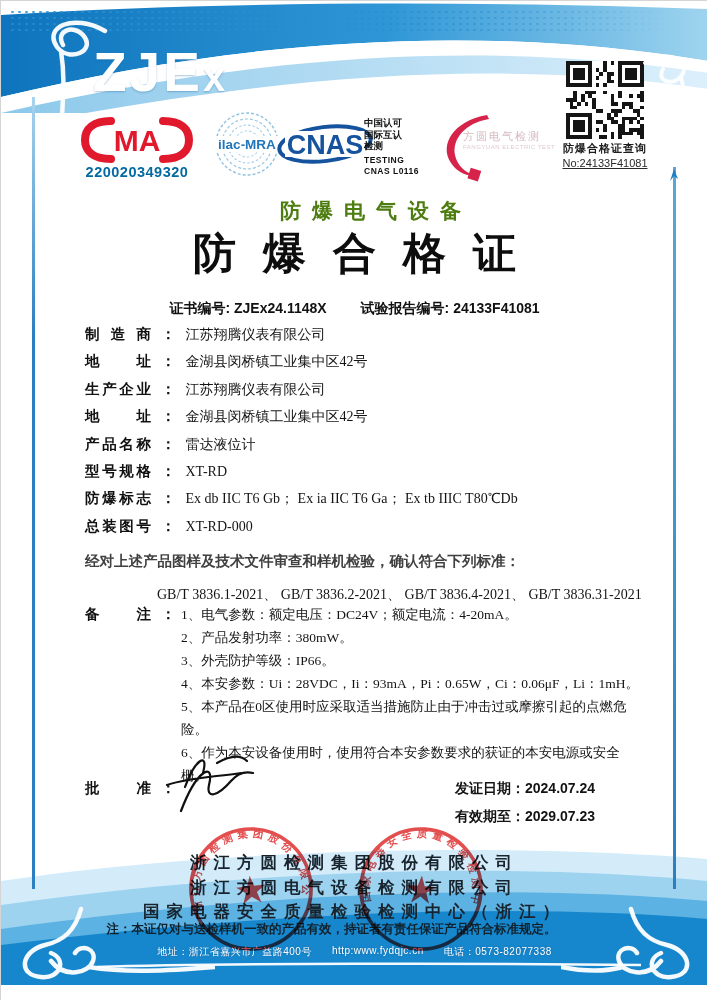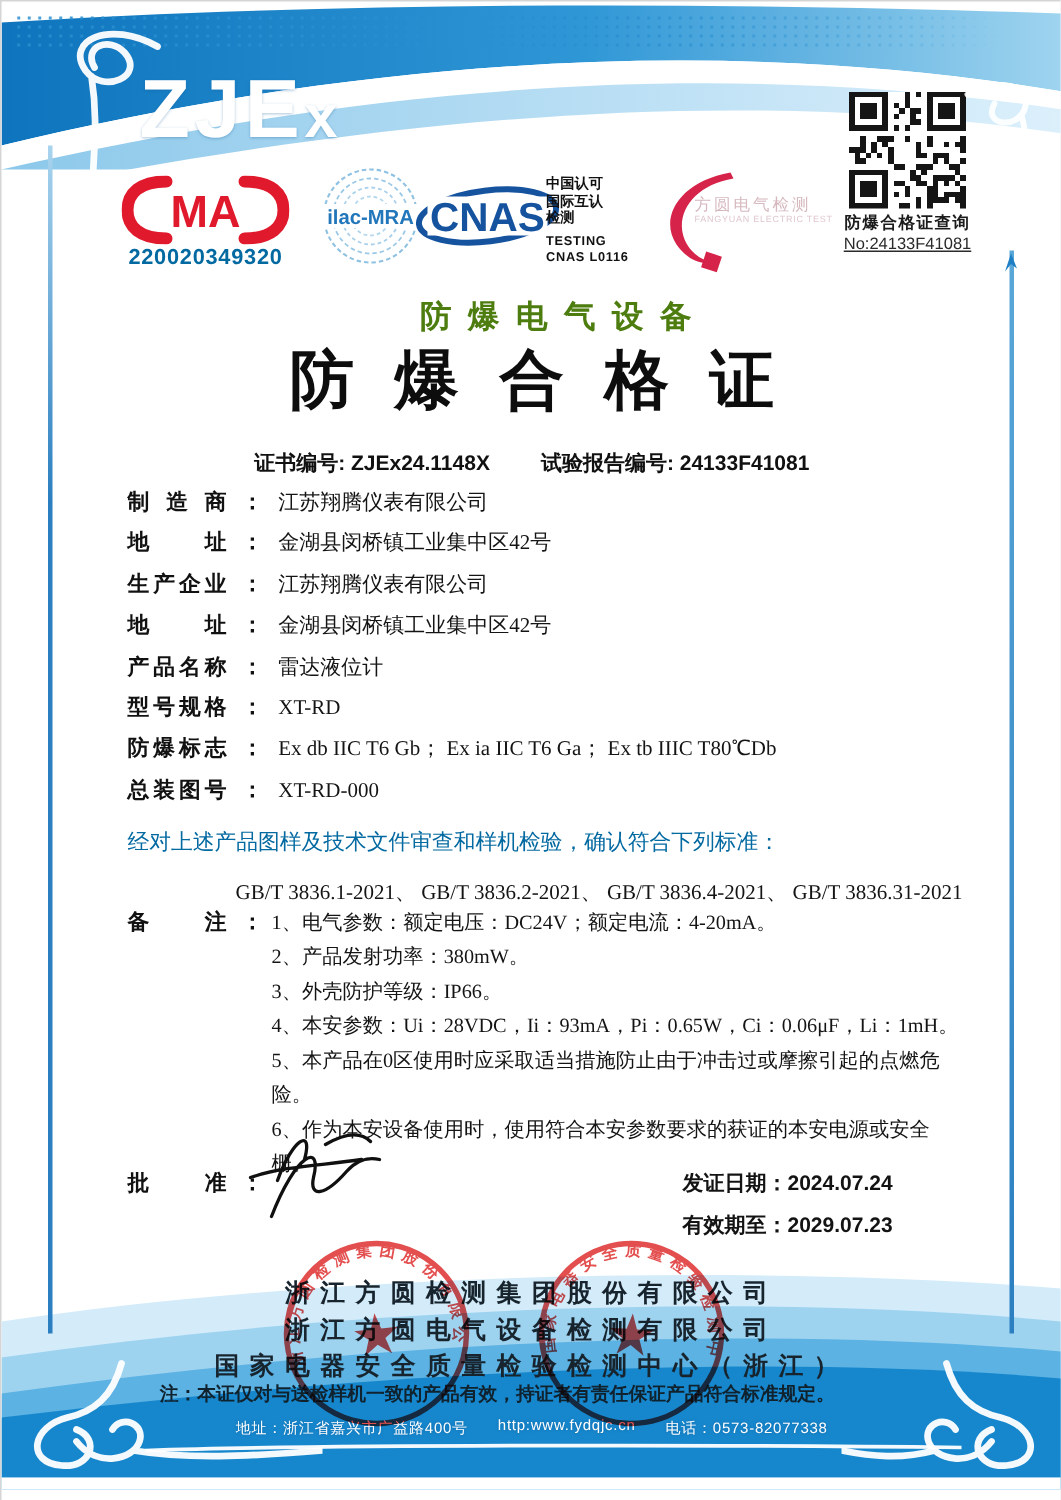--- a/index.html
+++ b/index.html
@@ -42,21 +42,21 @@
             color:#0d0d0d;letter-spacing:27px;text-indent:27px;}
   .certline{left:0;top:299px;width:707px;display:flex;justify-content:center;gap:34px;
             font-size:14px;font-weight:bold;color:#111;}
   
   .fields{left:84px;top:324px;width:560px;}
   .frow{display:flex;align-items:baseline;height:27.4px;}
   .flabel{display:inline-block;width:66px;font-size:14.5px;font-weight:bold;color:#111;
           text-align:justify;text-align-last:justify;}
   .fcolon{margin:0 10px 0 10px;font-size:14.5px;font-weight:bold;color:#111;}
   .fvalue{font-size:14px;color:#141414;font-family:"Liberation Serif", serif;}
-  .statement{left:84px;top:551px;font-size:14.5px;font-weight:normal;color:#0369a1;
+  .statement{left:84px;top:551px;font-size:14.5px;font-weight:bold;color:#404040;
              font-family:"Liberation Serif", serif;}
   .standards{left:156px;top:585px;font-size:14px;color:#141414;
              font-family:"Liberation Serif", serif;}
   
   .remark-label{left:84px;top:604px;display:flex;align-items:baseline;}
   .remarks{left:180px;top:602px;width:464px;font-size:13.5px;line-height:23px;color:#141414;
            font-family:"Liberation Serif", serif;}
   
   .approve-label{left:84px;top:778px;display:flex;align-items:flex-end;}
   .sig{left:156px;top:746px;width:126px;height:74px;z-index:2;}

